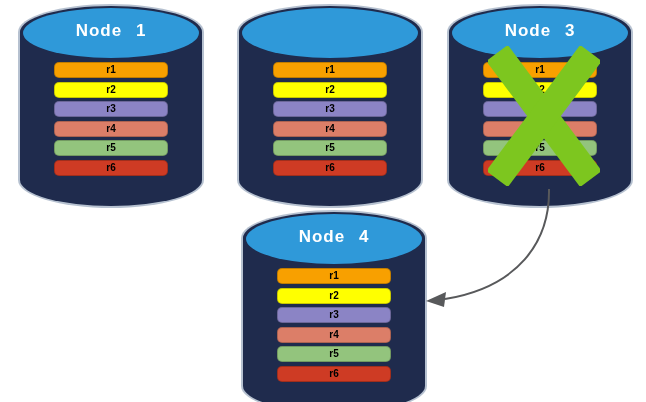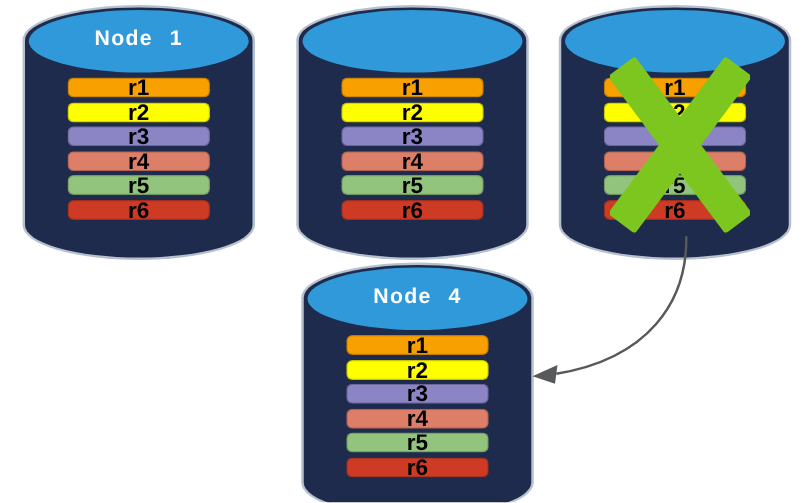--- a/index.html
+++ b/index.html
@@ -41,21 +41,21 @@
     position:absolute;left:34px;right:34px;top:56px;
     z-index:2;
   }
   .record{
     height:16px;
     margin-bottom:3.5px;
     border-radius:5px;
     border:1px solid rgba(0,0,0,0.22);
     box-sizing:border-box;
     text-align:center;
-    font-size:18px;
+    font-size:10px;
     font-weight:bold;
     line-height:14px;
     color:#000000;
   }
   .cross-svg{
     position:absolute;left:39px;top:40px;
     z-index:5;
   }
   .arrow-svg{
     position:absolute;left:418px;top:182px;
@@ -90,20 +90,21 @@
       <div class="record" style="background: rgb(139, 132, 197);">r3</div>
       <div class="record" style="background: rgb(220, 126, 104);">r4</div>
       <div class="record" style="background: rgb(147, 196, 125);">r5</div>
       <div class="record" style="background: rgb(206, 59, 36);">r6</div>
     </div>
   </div>
 
   <div class="node node3">
     <div class="cyl-shell" style="background: rgb(31, 43, 77);"></div>
     <div class="cyl-top" style="background: rgb(47, 153, 217);"></div>
+    <div class="node-label">Node 3</div>
     <div class="records">
       <div class="record" style="background: rgb(248, 160, 0);">r1</div>
       <div class="record" style="background: rgb(255, 255, 0);">r2</div>
       <div class="record" style="background: rgb(139, 132, 197);">r3</div>
       <div class="record" style="background: rgb(220, 126, 104);">r4</div>
       <div class="record" style="background: rgb(147, 196, 125);">r5</div>
       <div class="record" style="background: rgb(206, 59, 36);">r6</div>
     </div>
     <svg class="cross-svg" width="112" height="140" viewBox="0 0 112 140">
       <line x1="9" y1="7" x2="103" y2="133" stroke-width="27" stroke="#7DC61F"></line>

